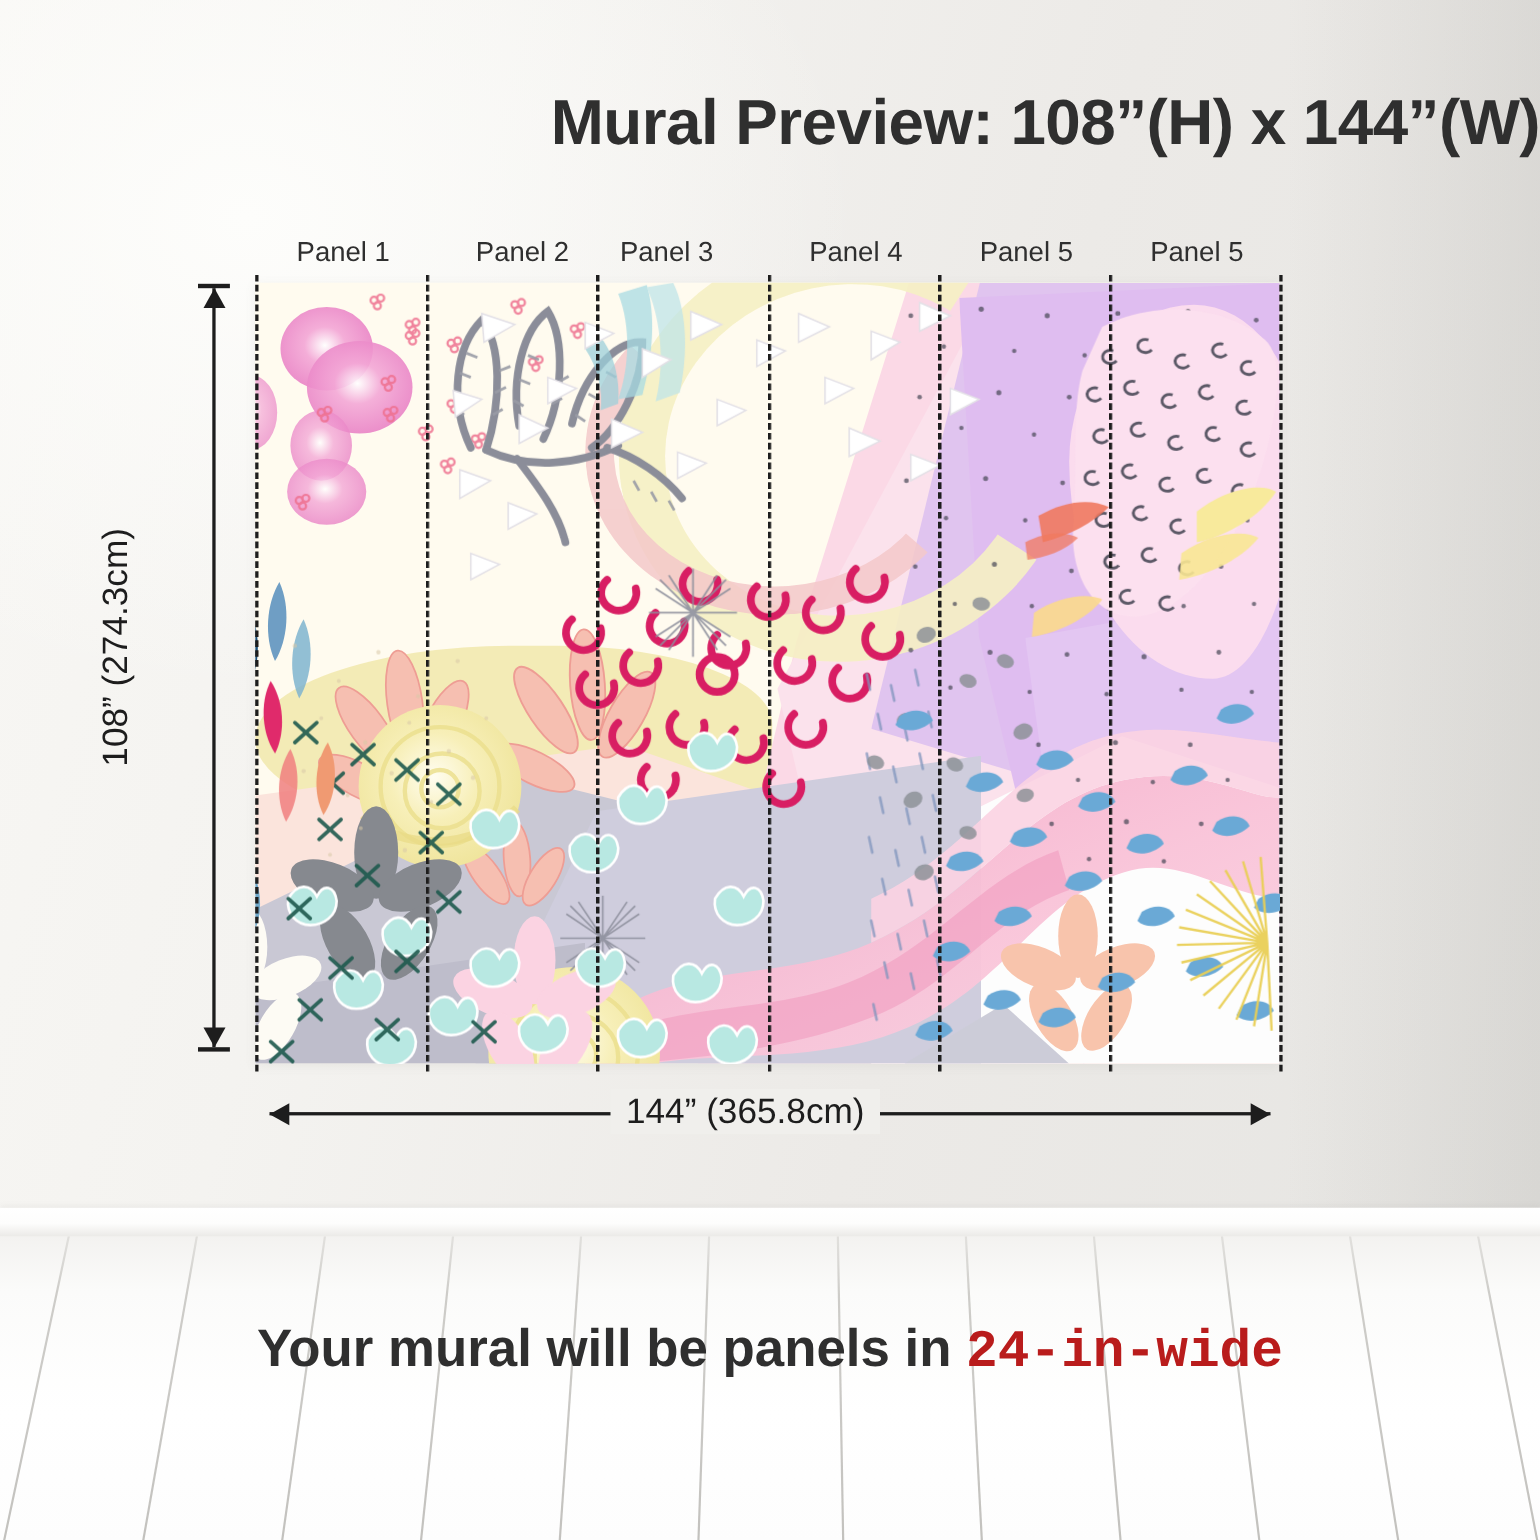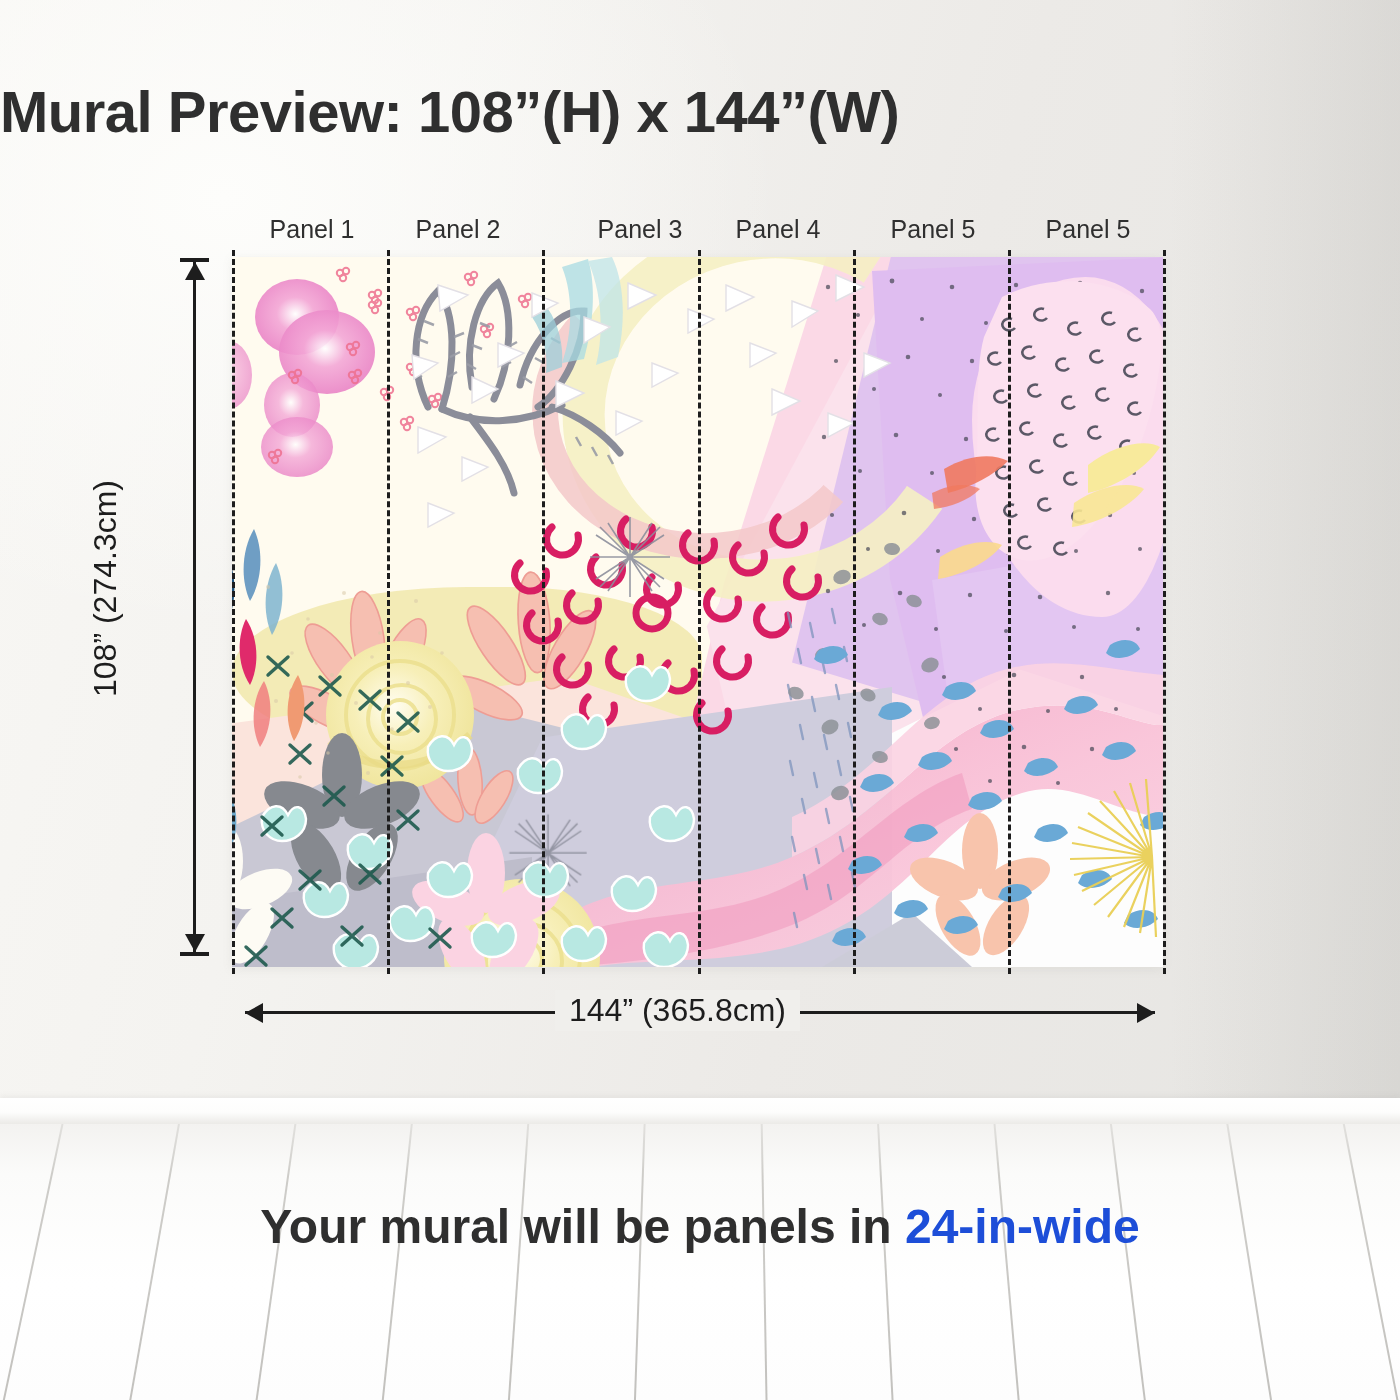--- a/index.html
+++ b/index.html
@@ -41,21 +41,21 @@
   }
   .plank{
     position:absolute;top:-40px;width:2px;height:420px;
     background:linear-gradient(to bottom, rgba(175,173,168,.0) 0%, rgba(168,166,160,.55) 22%, rgba(150,148,142,.62) 100%);
     transform-origin:top center;
   }
 
   
   #title{
     position:absolute;left:0;top:78px;width:1400px;
-    text-align:left;
+    text-align:right;
     font-size:58px;font-weight:bold;letter-spacing:-0.5px;
     color:#2f2f2f;
   }
 
   
   
   #mural{
     position:absolute;left:232px;top:257px;width:931px;height:710px;
     overflow:hidden;
     background:#fffaf0;
@@ -204,21 +204,21 @@
     background:#f0efec;padding:2px 14px;
     font-size:32px;color:#1d1d1d;white-space:nowrap;
   }
 
   
   #caption{
     position:absolute;left:0;top:1196px;width:1400px;
     text-align:center;font-size:48px;font-weight:bold;line-height:1.28;
     color:#2f2f2f;
   }
-  #caption .accent{color:#1d4ed8;}
+  #caption .accent{color:#b91c1c;font-family:Liberation Mono, monospace;}
 </style>
 </head>
 <body>
 
 <div id="wall"></div>
 <div id="wall-shadow-r"></div>
 <div id="wall-shadow-b"></div>
 
 <div id="title">Mural Preview: 108”(H) x 144”(W)</div>
 
@@ -749,22 +749,22 @@
 
 <div class="dash-v" style="left:232px"></div>
 <div class="dash-v" style="left:387px"></div>
 <div class="dash-v" style="left:542px"></div>
 <div class="dash-v" style="left:698px"></div>
 <div class="dash-v" style="left:853px"></div>
 <div class="dash-v" style="left:1008px"></div>
 <div class="dash-v" style="left:1163px"></div>
 
 <div class="panel-label" style="left:232px">Panel 1</div>
-<div class="panel-label" style="left:378px">Panel 2</div>
-<div class="panel-label" style="left:560px">Panel 3</div>
+<div class="panel-label" style="left:395px">Panel 2</div>
+<div class="panel-label" style="left:526px">Panel 3</div>
 <div class="panel-label" style="left:698px">Panel 4</div>
 <div class="panel-label" style="left:853px">Panel 5</div>
 <div class="panel-label" style="left:1008px">Panel 5</div>
 
 <div id="v-arrow"></div>
 <div class="v-cap" id="v-cap-top"></div>
 <div class="v-cap" id="v-cap-bot"></div>
 <div id="v-label">108” (274.3cm)</div>
 
 <div id="h-arrow"></div>

